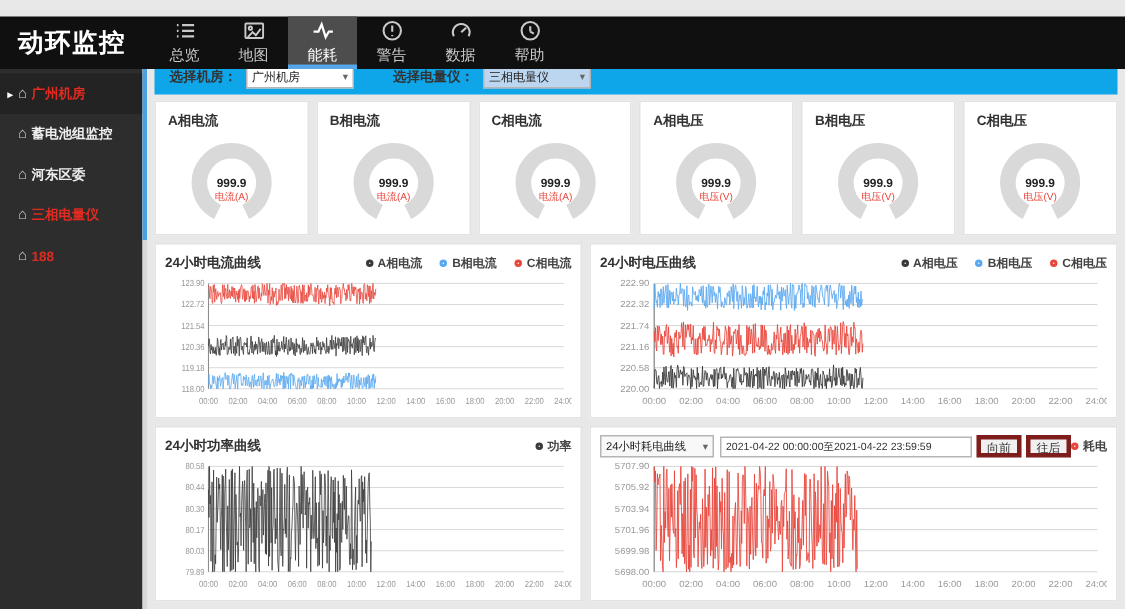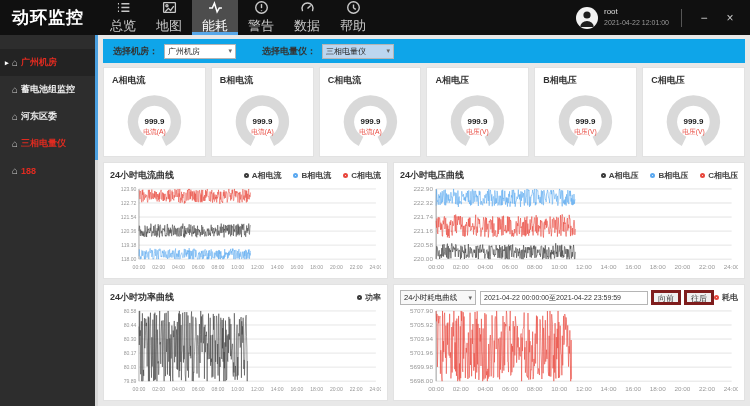--- a/index.html
+++ b/index.html
@@ -1,26 +1,26 @@
 <!DOCTYPE html>
 <html><head>
 <meta charset="utf-8">
 <style>
   * { margin:0; padding:0; box-sizing:border-box; }
   html,body { width:750px; height:406px; overflow:hidden; font-family:"Liberation Sans",sans-serif; background:#e8e8e8; }
 
   
-  .topbar { position:absolute; top:0; left:0; right:0; height:35px; background:#101010; display:flex; align-items:stretch; z-index:5; }
+  .topbar { position:absolute; top:11px; left:0; right:0; height:35px; background:#101010; display:flex; align-items:stretch; z-index:5; }
   .app-title { color:#fff; font-size:17px; font-weight:bold; line-height:35px; padding:0 16px 0 12px; letter-spacing:1px; white-space:nowrap; }
   .nav { display:flex; }
   .nav-item { width:46px; display:flex; flex-direction:column; align-items:center; justify-content:center; gap:2px; color:#c9c9c9; cursor:pointer; position:relative; }
   .nav-item.active { background:#4d4d4d; color:#fff; }
   .nav-item.active::after { content:""; position:absolute; bottom:0; left:0; right:0; height:3px; background:#57a7e8; }
   .nav-icon svg { display:block; }
-  .nav-label { font-size:13px;text-align:right; }
+  .nav-label { font-size:10px;text-align:right; }
   .tb-right { margin-left:auto; display:flex; align-items:center; padding-right:10px; gap:6px; }
   .avatar { width:22px; height:22px; border-radius:50%; background:#f2f2f2; overflow:hidden; display:flex; align-items:flex-end; justify-content:center; cursor:pointer; }
   .user-meta { line-height:1.35; }
   .user-name { font-size:8px; color:#ddd; }
   .user-time { font-size:7px; color:#9a9a9a; }
   .win-divider { width:1px; height:18px; background:#555; margin:0 6px; }
   .win-btn { background:none; border:none; color:#c9c9c9; font-size:12px; width:20px; cursor:pointer; font-family:inherit; }
 
   
   .sidebar { position:absolute; top:35px; left:0; bottom:0; width:95px; background:#2d2d2d; padding-top:14px; }
@@ -123,35 +123,20 @@
         <span class="nav-icon">
           <svg width="15" height="15" viewBox="0 0 14 14" fill="none" stroke="currentColor" stroke-width="1.3">
             <circle cx="7" cy="7" r="5.4"></circle>
             <line x1="7" y1="7.5" x2="7" y2="4.2"></line>
             <line x1="7" y1="7.5" x2="9.2" y2="8.8"></line>
           </svg>
         </span>
         <span class="nav-label">帮助</span>
       </div>
     </nav>
-  <div class="tb-right">
-    <div class="avatar">
-      <svg width="22" height="22" viewBox="0 0 22 22">
-        <circle cx="11" cy="8" r="3.6" fill="#1d1d1d"></circle>
-        <path d="M4.2 20 a6.8 6 0 0 1 13.6 0 Z" fill="#1d1d1d"></path>
-      </svg>
-    </div>
-    <div class="user-meta">
-      <div class="user-name">root</div>
-      <div class="user-time">2021-04-22 12:01:00</div>
-    </div>
-    <div class="win-divider"></div>
-    <button class="win-btn">−</button>
-    <button class="win-btn">×</button>
-  </div>
 </header>
 
 <aside class="sidebar" id="sidebar">
     <div class="side-item active alert">
       <span class="caret">▸</span>
       <span class="home-icon">⌂</span>
       <span class="side-label">广州机房</span>
     </div>
     <div class="side-item">
       <span class="caret"></span>

